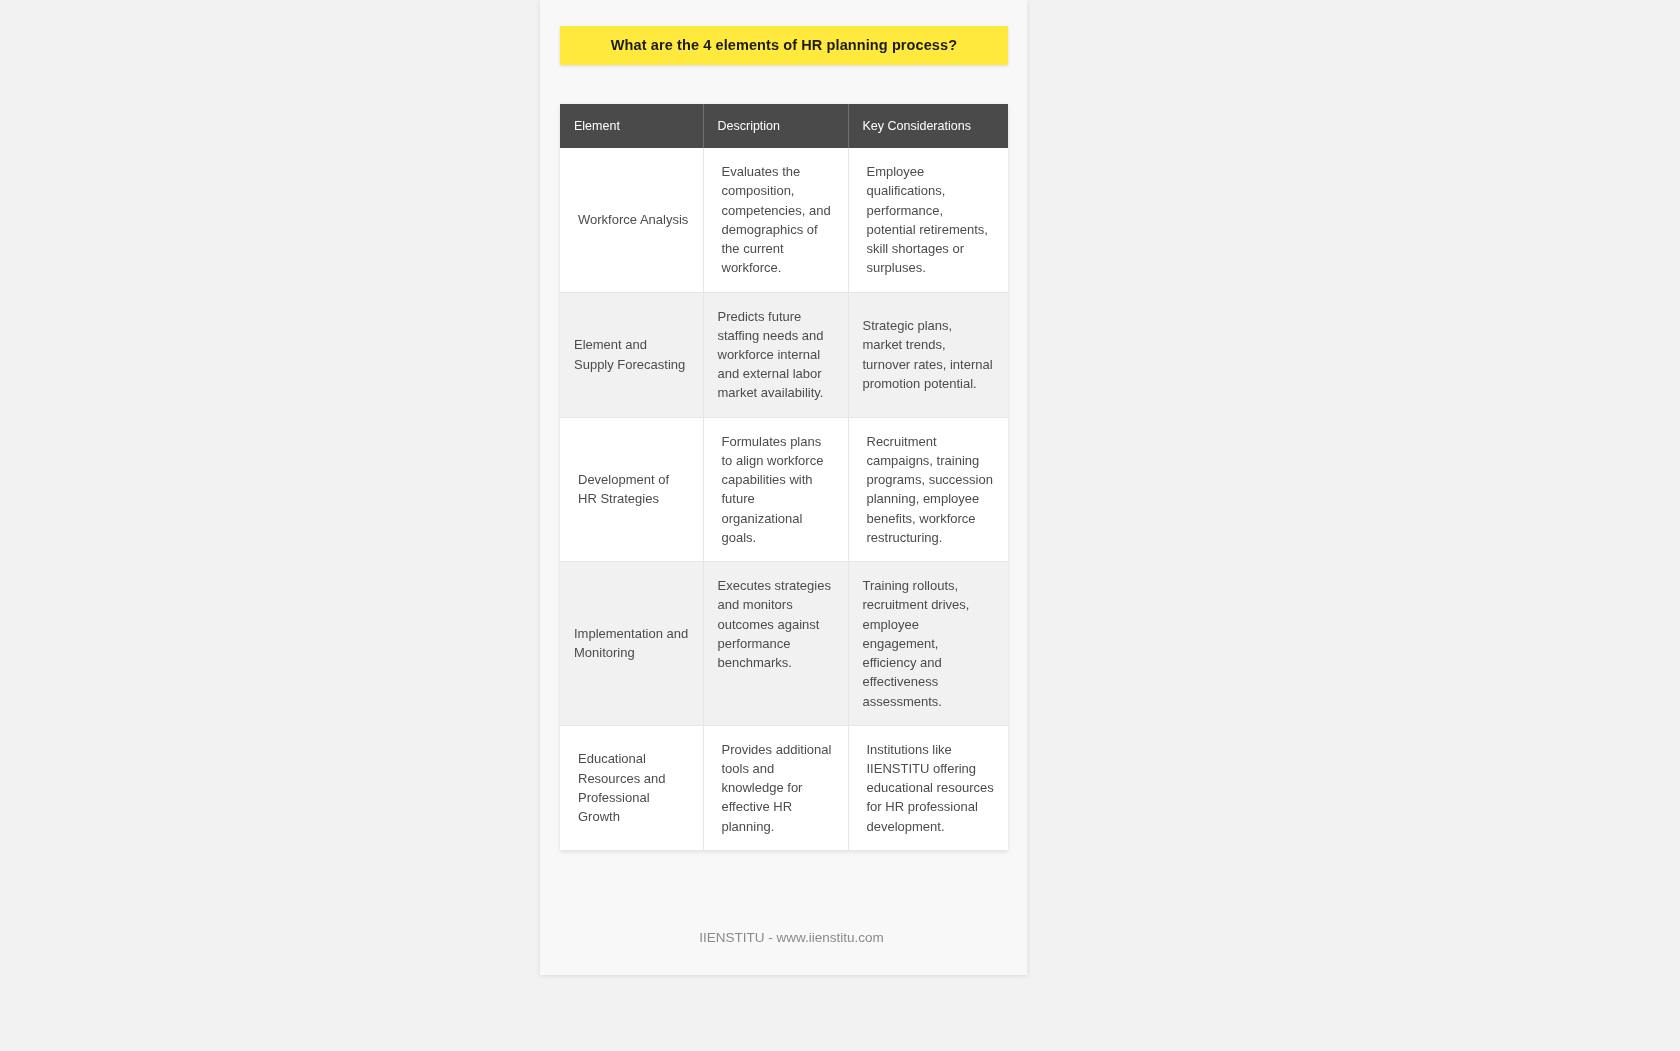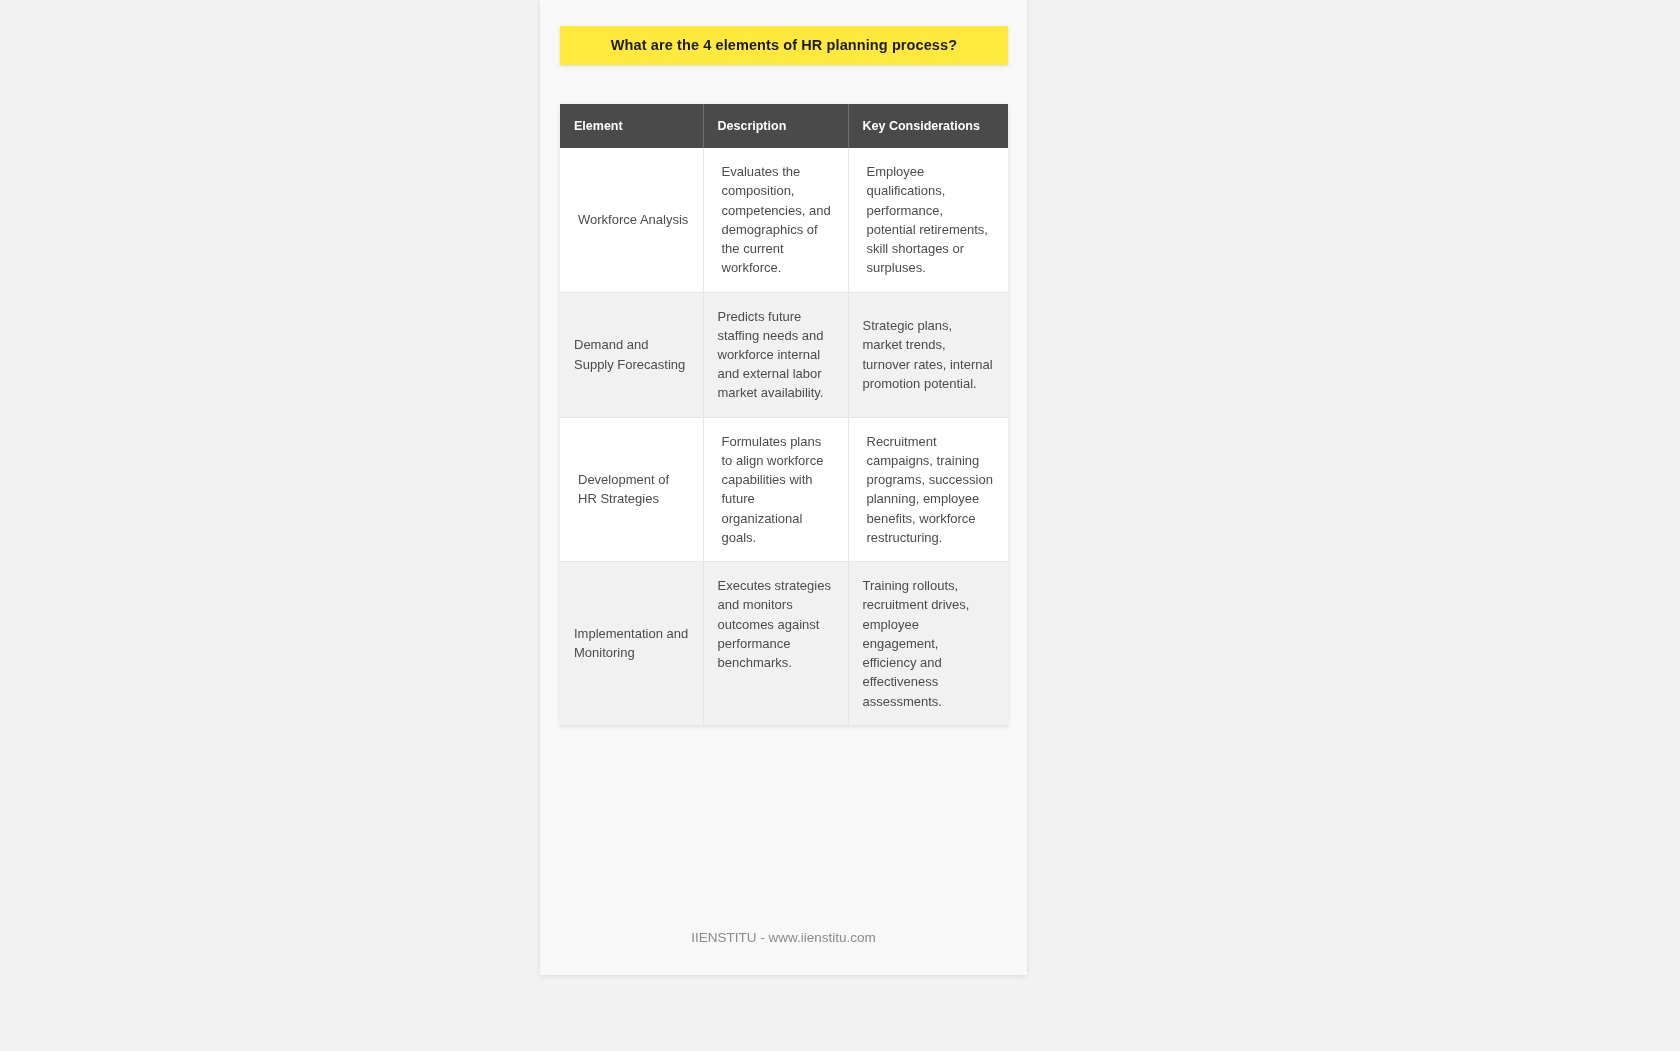--- a/index.html
+++ b/index.html
@@ -70,21 +70,21 @@
     box-shadow: 0 1px 4px rgba(0,0,0,0.10);
   }
   table.hr-table col.c1 { width: 143px; }
   table.hr-table col.c2 { width: 145px; }
   table.hr-table col.c3 { width: 160px; }
 
   table.hr-table thead th {
     background: #4a4a4a;
     color: #ffffff;
     font-size: 12.5px;
-    font-weight: bold;
+    font-weight: normal;
     text-align: left;
     padding: 13px 14px;
     vertical-align: middle;
     border-right: 1px solid #6f6f6f;
     line-height: 1.45;
     height: 32px;
     box-sizing: border-box;
   }
   table.hr-table thead th:last-child { border-right: none; }
 
@@ -109,21 +109,21 @@
     background: #f1f1f1;
   }
   table.hr-table tbody tr.plain td {
     background: #ffffff;
     padding-left: 18px;
   }
 
   
   .footer {
     position: absolute;
-    left: 0;
+    left: 8px;
     top: 930px;
     width: 487px;
     text-align: center;
     font-size: 13.5px;
     color: #8a8a8a;
   }
 </style>
 </head>
 <body>
 
@@ -148,34 +148,39 @@
             <th>Key Considerations</th>
           </tr>
         </thead>
         <tbody>
           <tr class="plain">
             <td class="elem-cell">Workforce Analysis</td>
             <td>Evaluates the composition, competencies, and demographics of the current workforce.</td>
             <td>Employee qualifications, performance, potential retirements, skill shortages or surpluses.</td>
           </tr>
           <tr class="alt">
-            <td class="elem-cell">Demand and Supply Forecasting</td>
+            <td class="elem-cell">Element and Supply Forecasting</td>
             <td>Predicts future staffing needs and workforce internal and external labor market availability.</td>
             <td class="elem-cell">Strategic plans, market trends, turnover rates, internal promotion potential.</td>
           </tr>
           <tr class="plain">
             <td class="elem-cell">Development of HR Strategies</td>
             <td>Formulates plans to align workforce capabilities with future organizational goals.</td>
             <td>Recruitment campaigns, training programs, succession planning, employee benefits, workforce restructuring.</td>
           </tr>
           <tr class="alt">
             <td class="elem-cell">Implementation and Monitoring</td>
             <td>Executes strategies and monitors outcomes against performance benchmarks.</td>
             <td>Training rollouts, recruitment drives, employee engagement, efficiency and effectiveness assessments.</td>
           </tr>
+          <tr class="plain">
+            <td class="elem-cell">Educational Resources and Professional Growth</td>
+            <td>Provides additional tools and knowledge for effective HR planning.</td>
+            <td>Institutions like IIENSTITU offering educational resources for HR professional development.</td>
+          </tr>
         </tbody>
       </table>
     </div>
 
     <div class="footer">IIENSTITU - www.iienstitu.com</div>
 
   </div>
 </div>
 
 </body></html>

